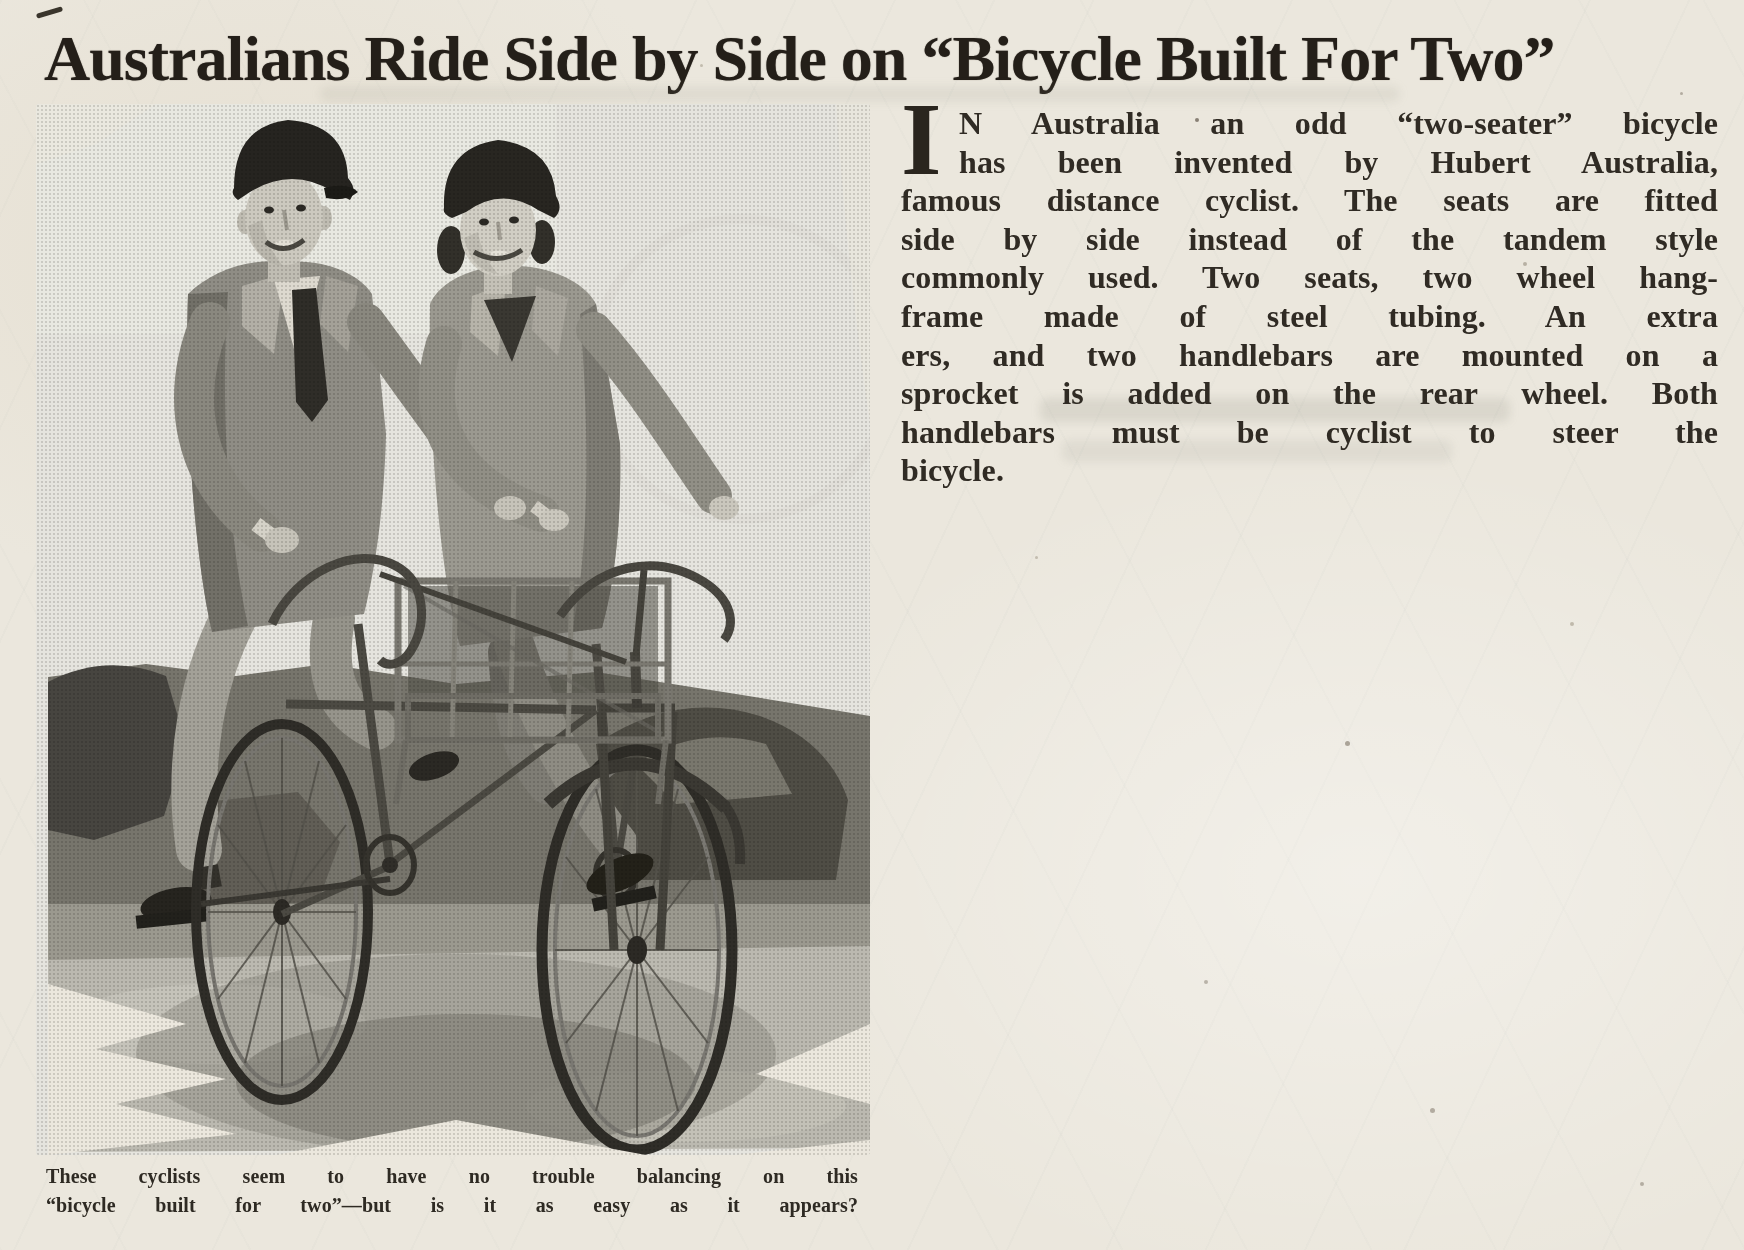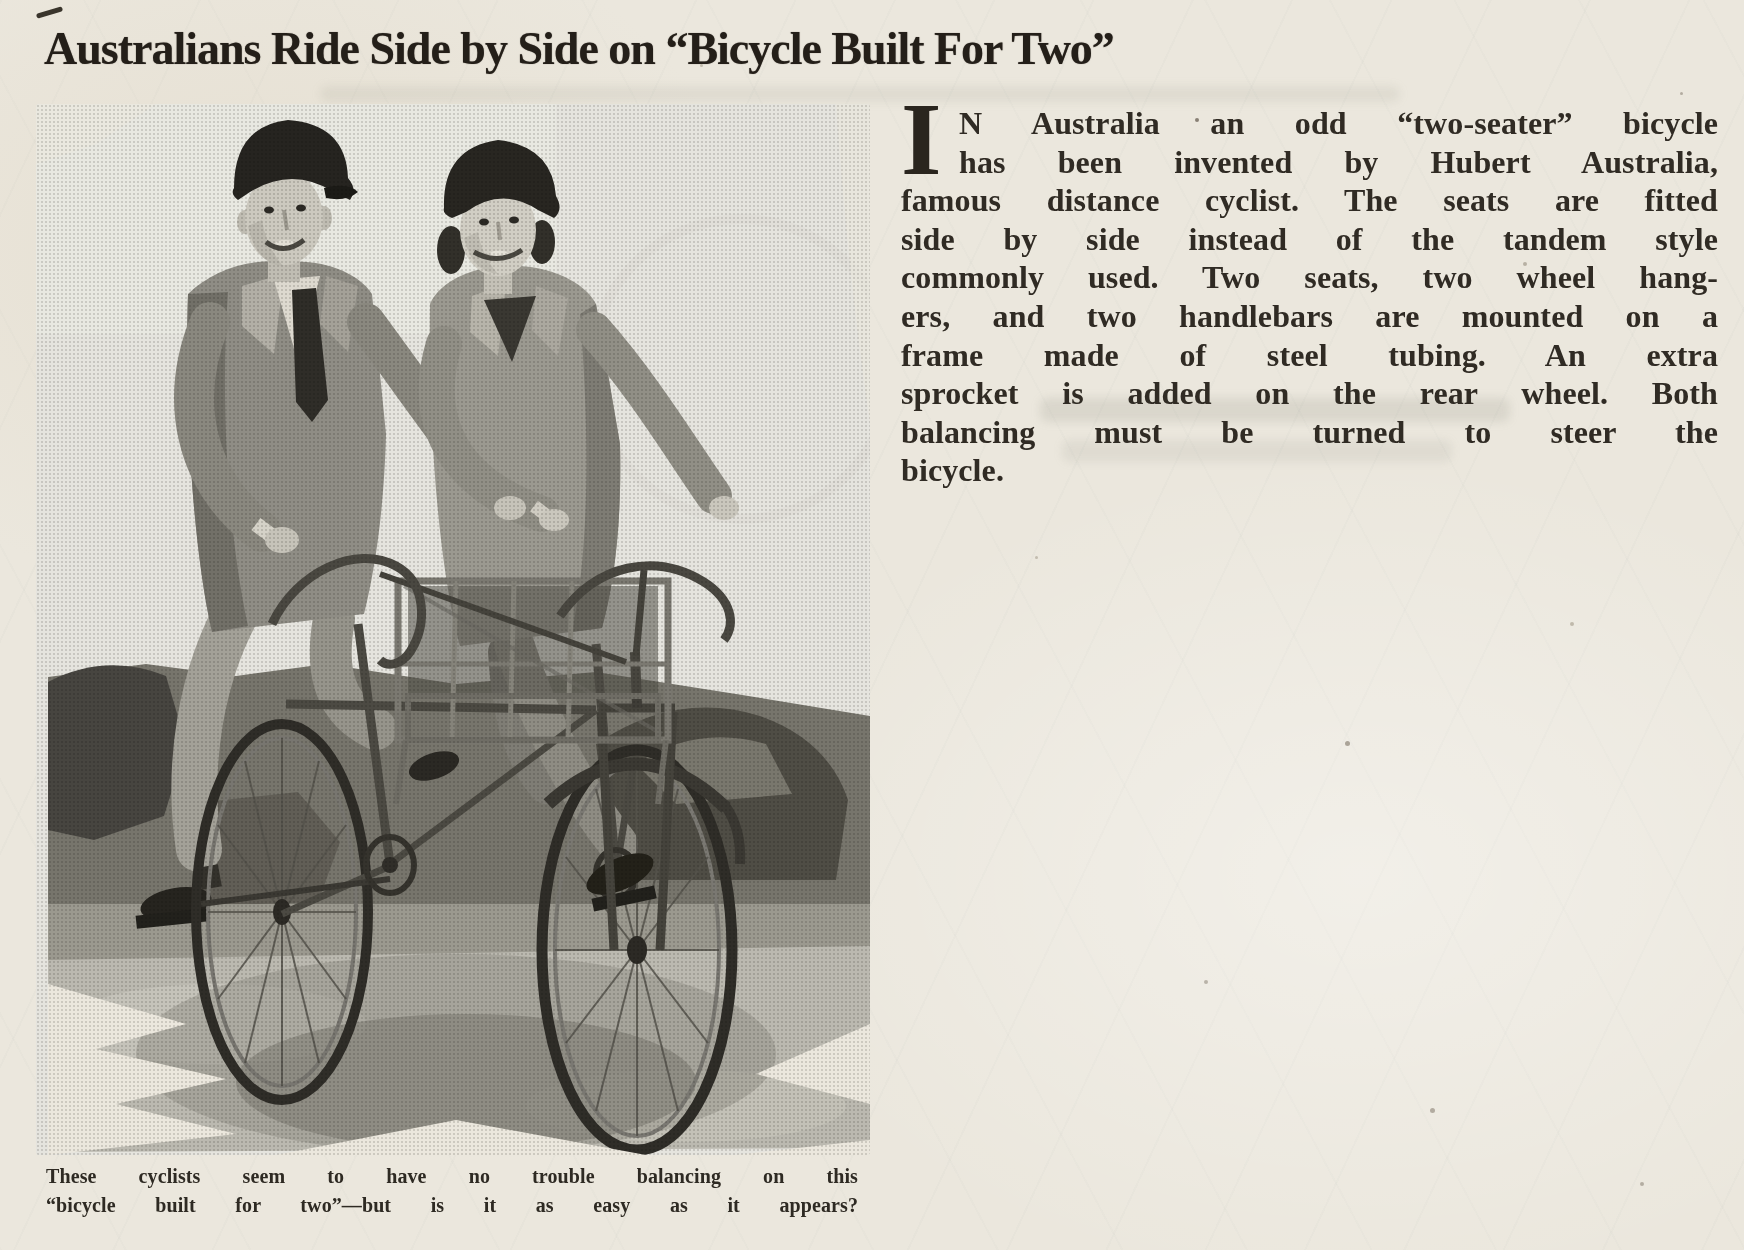--- a/index.html
+++ b/index.html
@@ -13,21 +13,21 @@
       radial-gradient(ellipse 700px 500px at 15% 20%, rgba(214,200,176,.25), rgba(214,200,176,0) 70%),
       repeating-linear-gradient(115deg, rgba(160,170,165,.05) 0 2px, rgba(0,0,0,0) 2px 90px),
       repeating-linear-gradient(62deg, rgba(160,170,165,.045) 0 2px, rgba(0,0,0,0) 2px 110px);
     font-family:"Liberation Serif","DejaVu Serif",serif;
     color:#2b2620;
   }
   .tick{position:absolute;left:36px;top:10px;width:27px;height:5px;background:#3a352c;border-radius:3px;transform:rotate(-17deg);}
   .title{
     position:absolute;left:44px;top:22px;margin:0;
     width:1666px;
-    font-size:46px;font-weight:700;letter-spacing:-1px;white-space:nowrap;
+    font-size:64px;font-weight:700;letter-spacing:-1px;white-space:nowrap;
     color:#241f19;text-shadow:0 0 1px rgba(40,33,25,.55);
   }
   .ghost{position:absolute;border-radius:8px;filter:blur(4px);pointer-events:none;}
   .g1{left:320px;top:86px;width:1080px;height:16px;background:rgba(140,136,126,.12);}
   .g2{left:1040px;top:398px;width:470px;height:24px;background:rgba(130,128,118,.16);}
   .g3{left:1062px;top:440px;width:390px;height:22px;background:rgba(130,128,118,.11);}
   .speck{position:absolute;border-radius:50%;pointer-events:none;}
   .photo{
     position:absolute;left:36px;top:104px;width:834px;height:1051px;margin:0;
     background:#e5e4de;border-radius:3px;overflow:hidden;
@@ -262,20 +262,20 @@
     <div class="jline">“bicycle built for two”—but is it as easy as it appears?</div>
   </div>
 
   <section class="body-col" style="position:absolute;">
     <span class="dropcap">I</span>
     <div class="jline ind">N Australia an odd “two-seater” bicycle</div>
     <div class="jline ind">has been invented by Hubert Australia,</div>
     <div class="jline">famous distance cyclist. The seats are fitted</div>
     <div class="jline">side by side instead of the tandem style</div>
     <div class="jline">commonly used. Two seats, two wheel hang-</div>
+    <div class="jline">frame made of steel tubing. An extra</div>
     <div class="jline">ers, and two handlebars are mounted on a</div>
-    <div class="jline">frame made of steel tubing. An extra</div>
     <div class="jline">sprocket is added on the rear wheel. Both</div>
-    <div class="jline">balancing must be turned to steer the</div>
+    <div class="jline">handlebars must be cyclist to steer the</div>
     <div class="jline last">bicycle.</div>
   </section>
 
 </div>
 
 </body></html>

